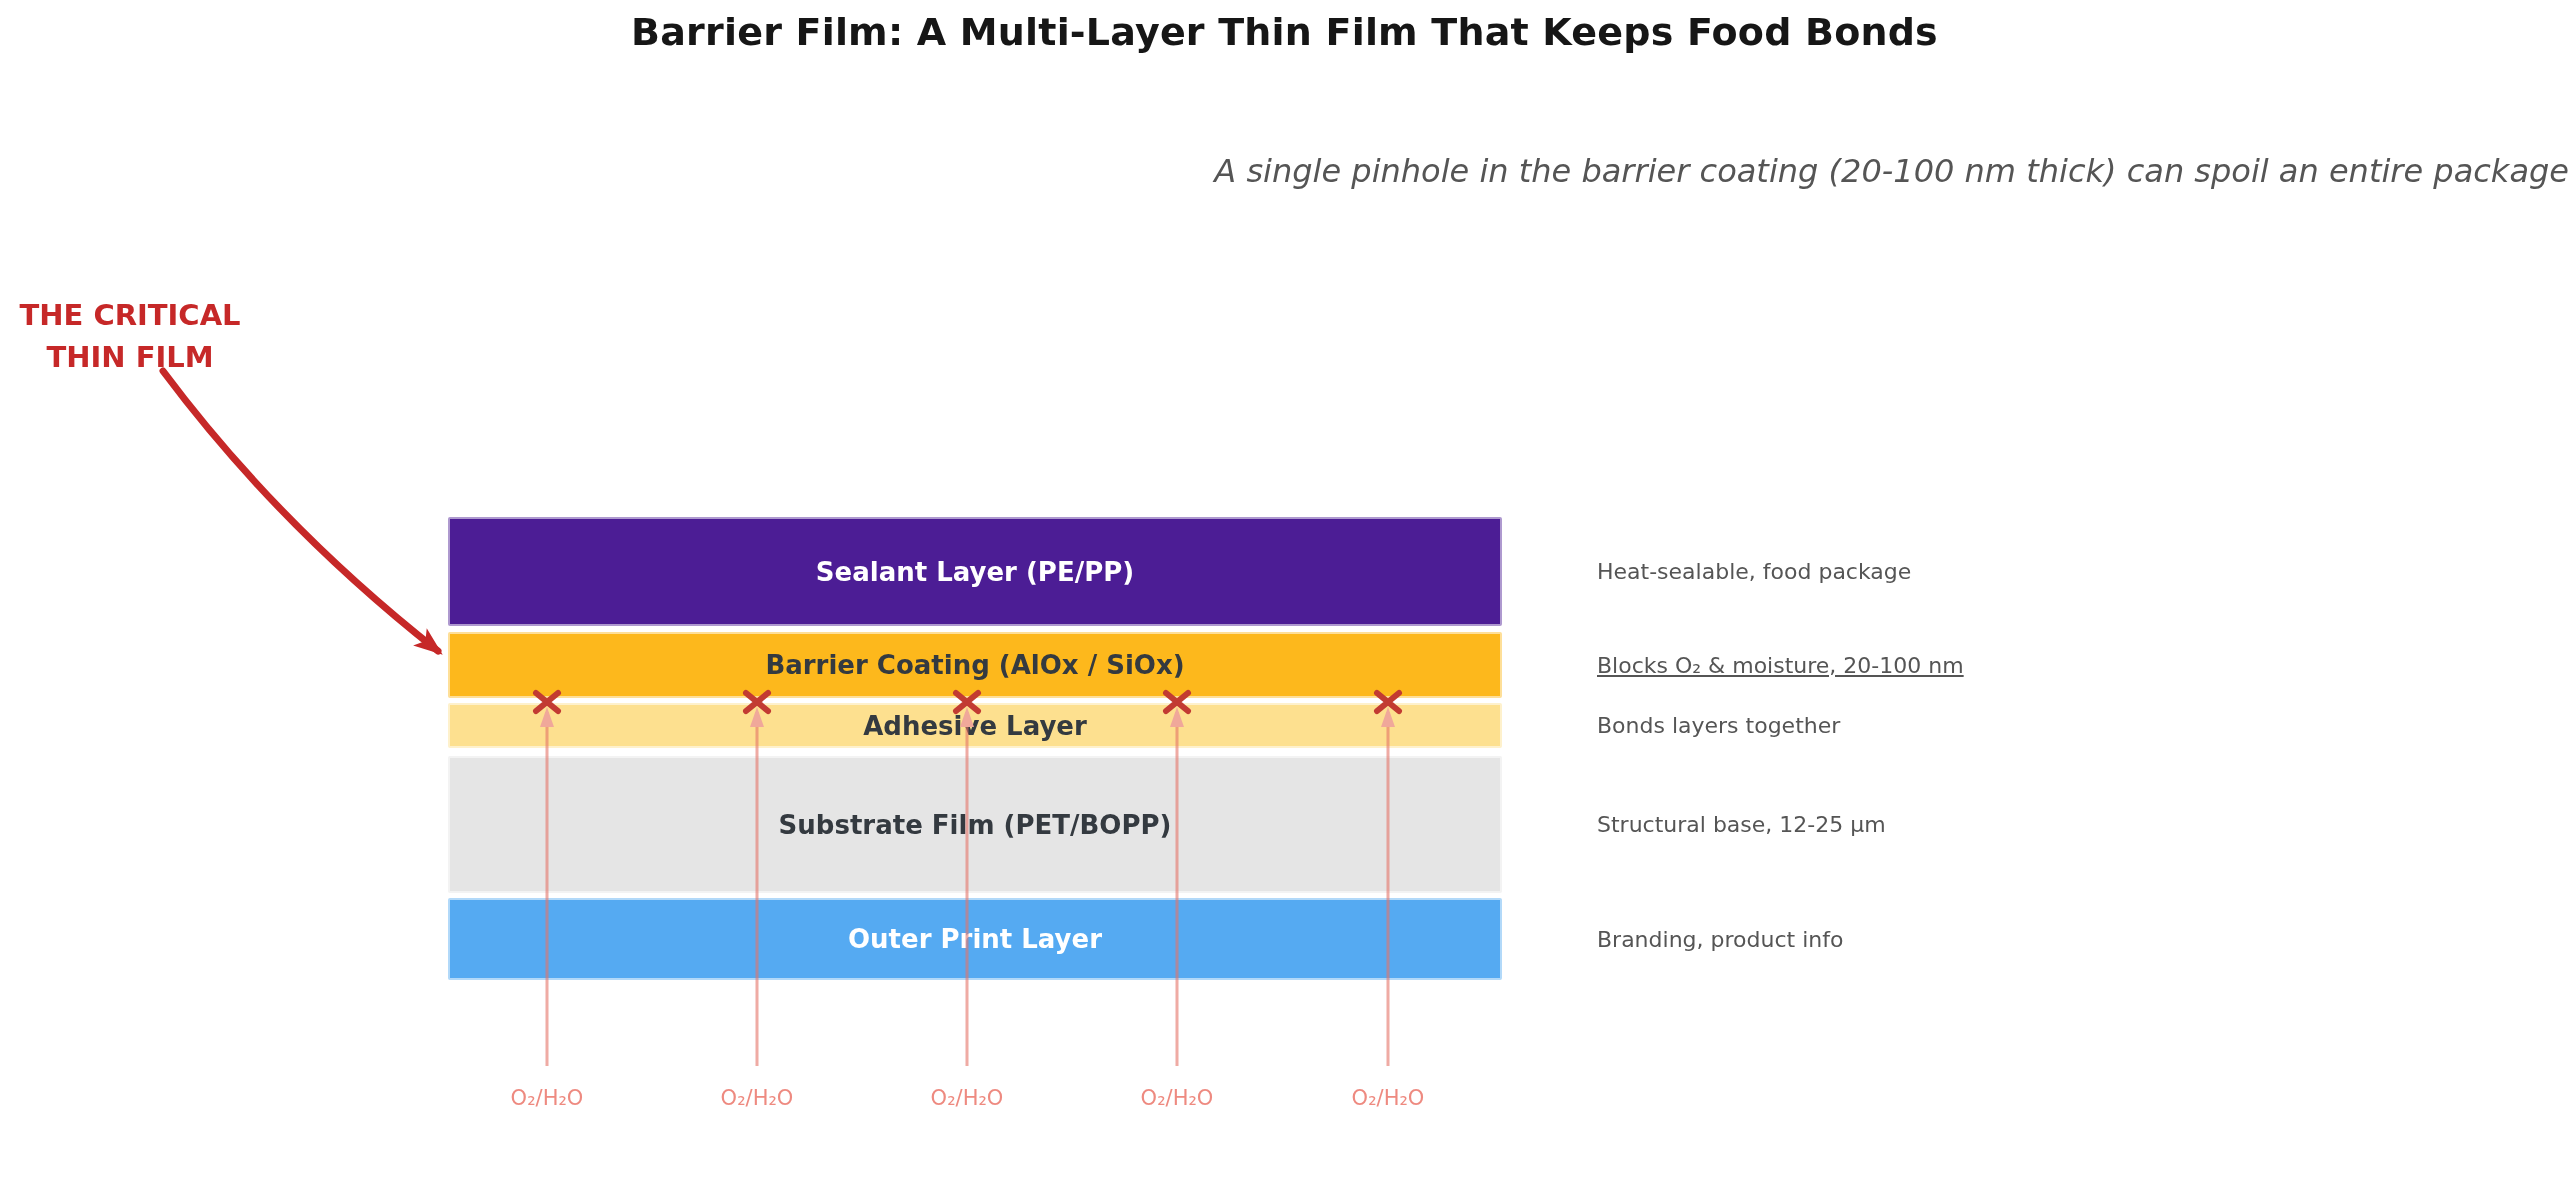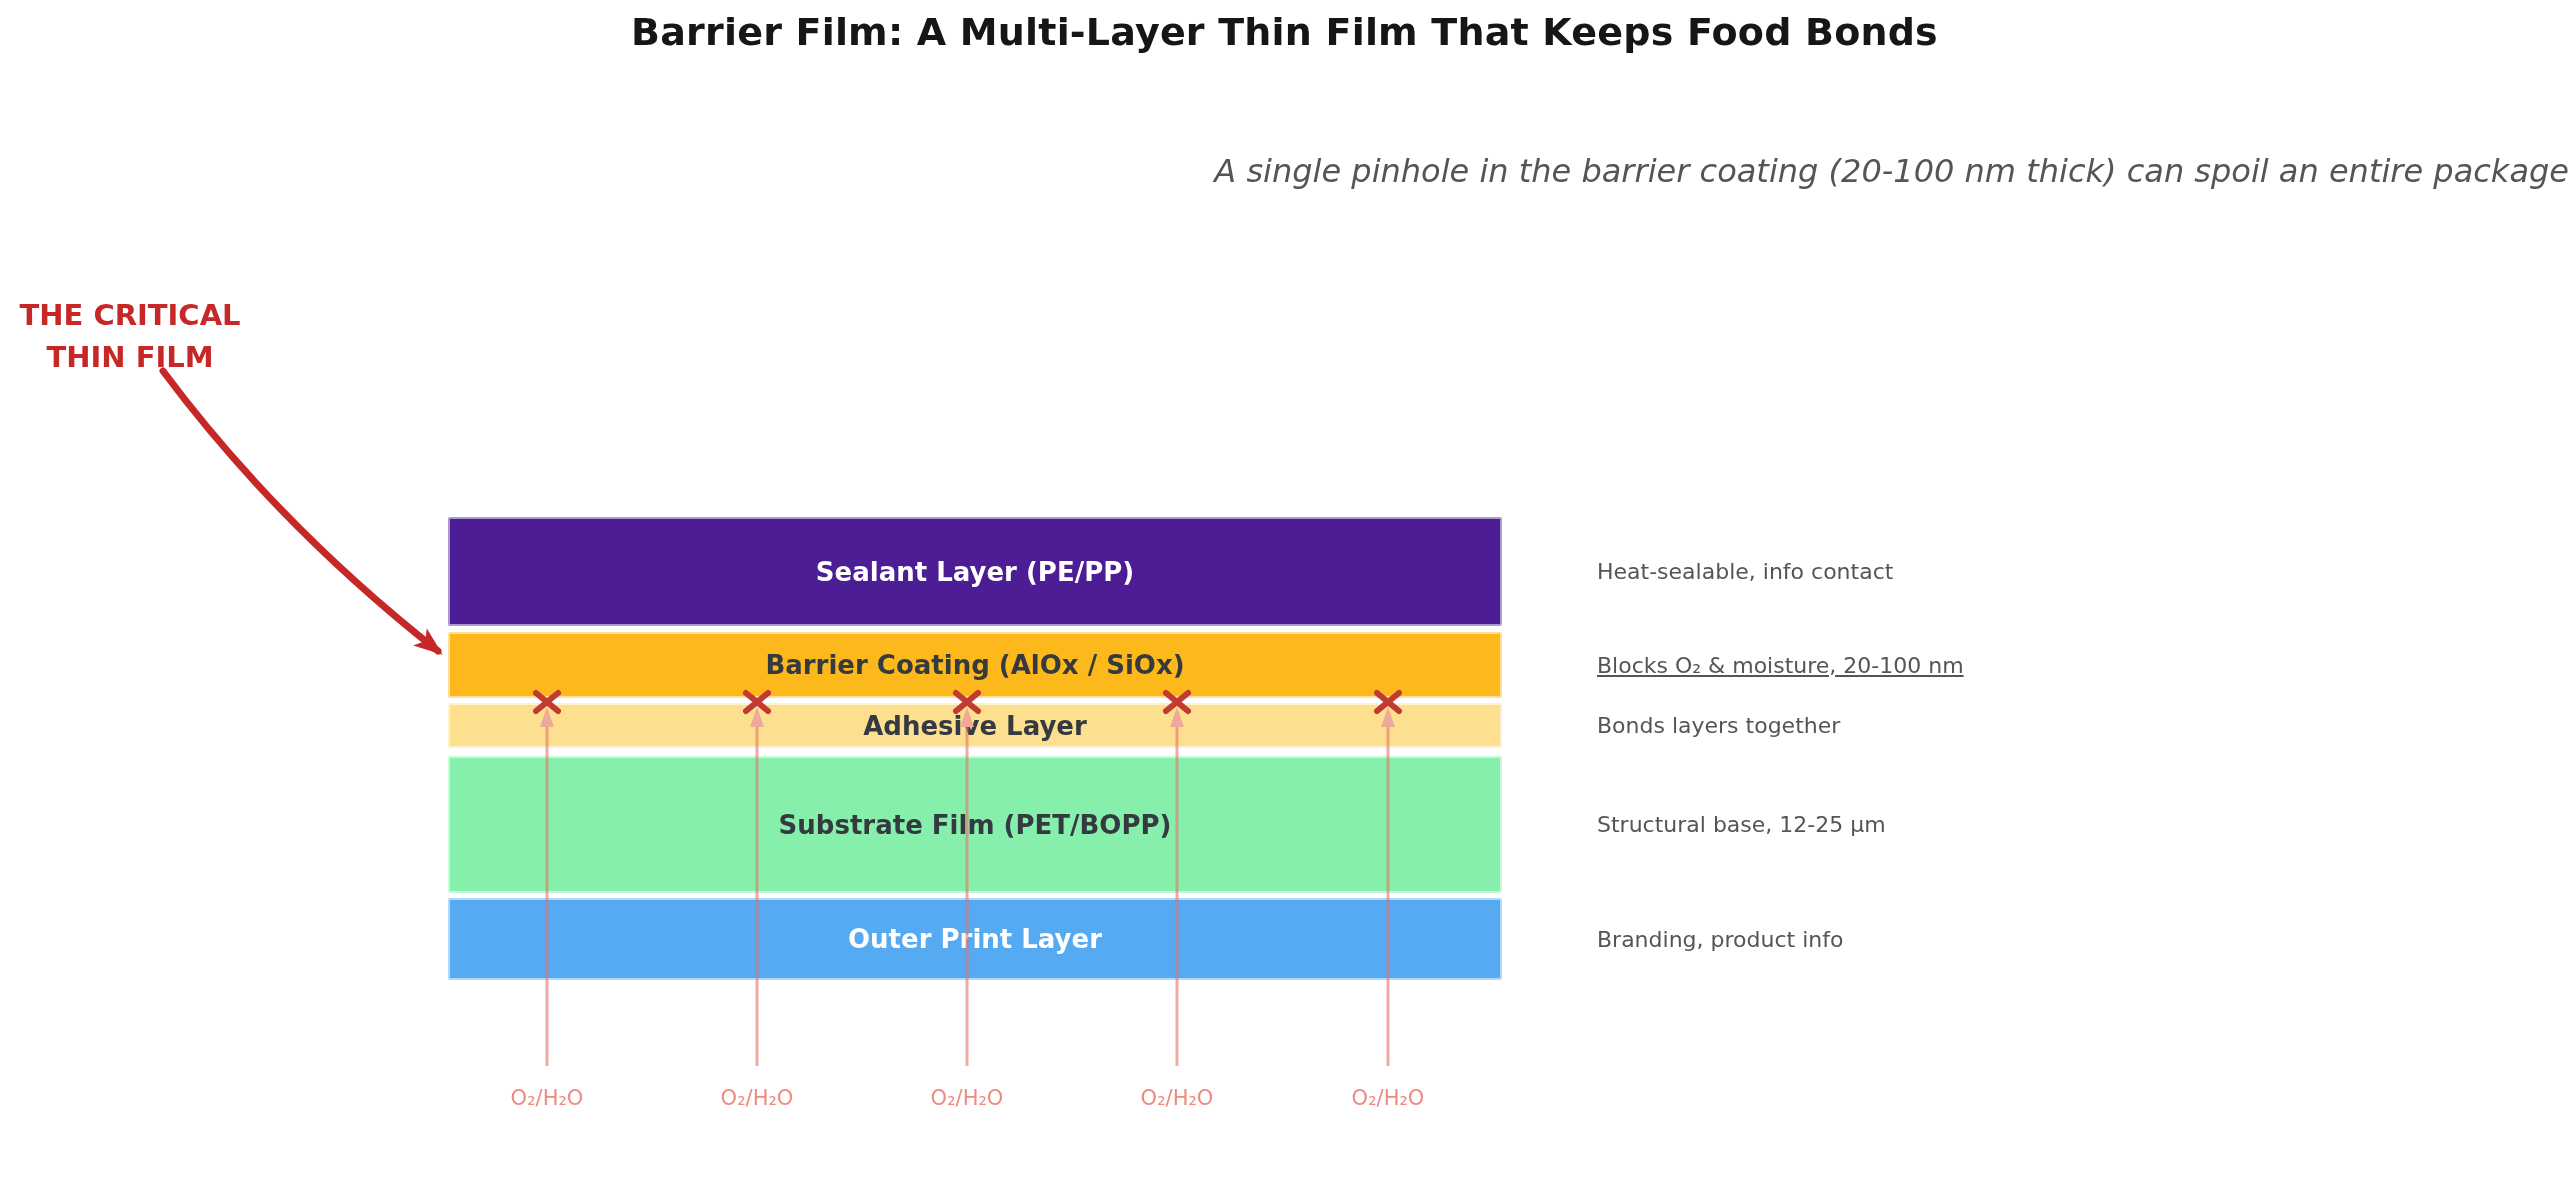--- a/index.html
+++ b/index.html
@@ -88,31 +88,31 @@
   <div class="stack">
     <div class="layer" style="background-color: #4c1d95; color: rgb(255, 255, 255); height: 109px;">
       <span>Sealant Layer (PE/PP)</span>
     </div>
     <div class="layer" style="background-color: rgb(253, 184, 28); color: rgb(52, 58, 64); height: 66px;">
       <span>Barrier Coating (AlOx / SiOx)</span>
     </div>
     <div class="layer" style="background-color: rgb(253, 224, 143); color: rgb(52, 58, 64); height: 45px;">
       <span>Adhesive Layer</span>
     </div>
-    <div class="layer" style="background-color: #86efac; color: rgb(52, 58, 64); height: 137px;">
+    <div class="layer" style="background-color: #e5e5e5; color: rgb(52, 58, 64); height: 137px;">
       <span>Substrate Film (PET/BOPP)</span>
     </div>
     <div class="layer" style="background-color: rgb(85, 170, 242); color: rgb(255, 255, 255); height: 82px;">
       <span>Outer Print Layer</span>
     </div>
   </div>
 
   <div class="annotations">
     <div class="annot" style="height: 109px;">
-      <span>Heat-sealable, info contact</span>
+      <span>Heat-sealable, food package</span>
     </div>
     <div class="annot" style="height: 66px;">
       <span>Blocks O₂ &amp; moisture, 20-100 nm</span>
     </div>
     <div class="annot" style="height: 45px;">
       <span>Bonds layers together</span>
     </div>
     <div class="annot" style="height: 137px;">
       <span>Structural base, 12-25 μm</span>
     </div>

